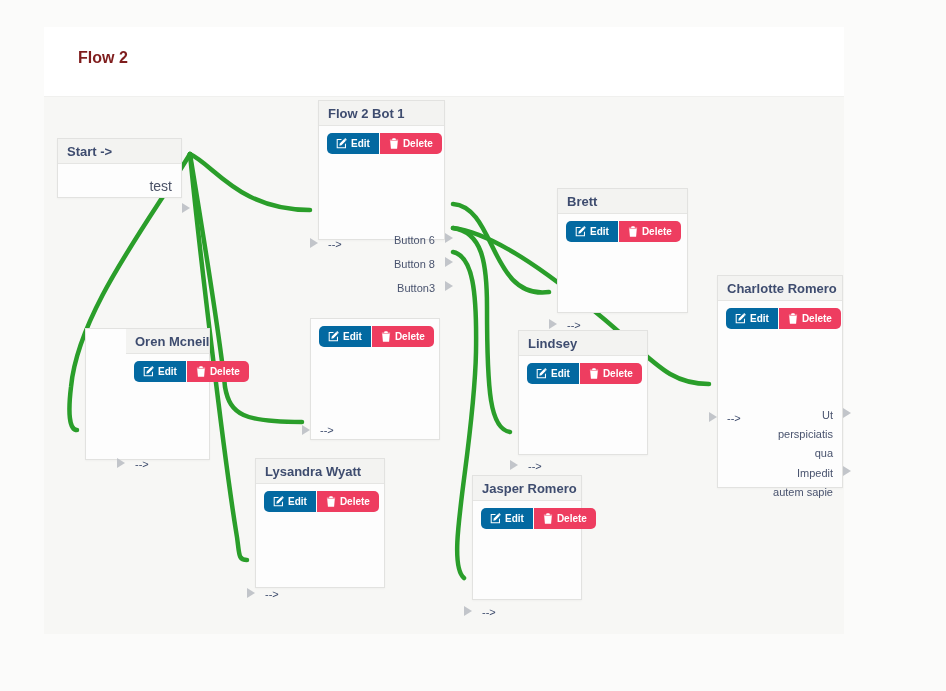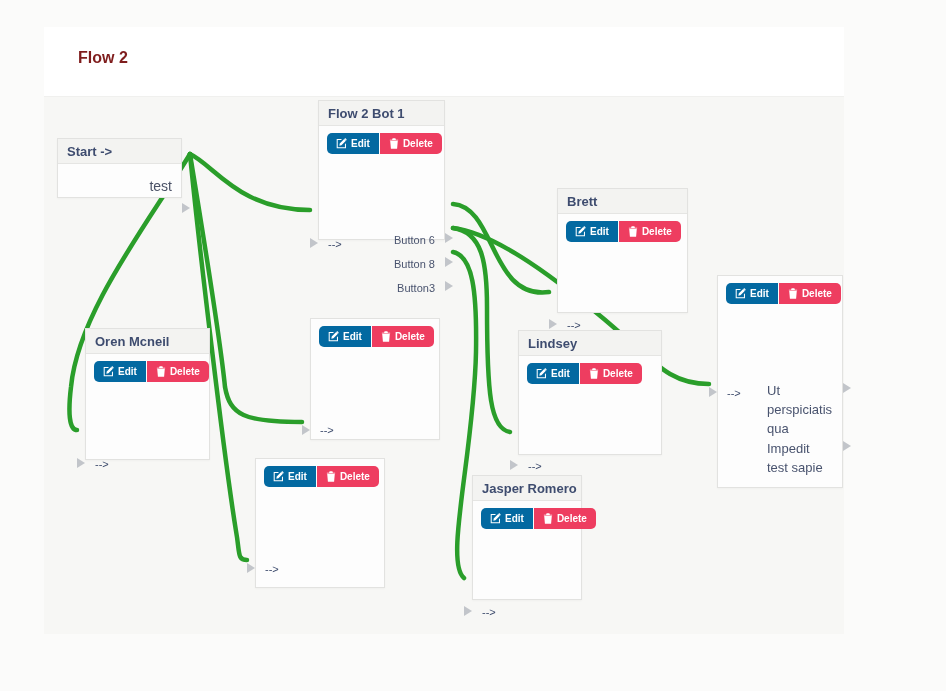--- a/index.html
+++ b/index.html
@@ -25,37 +25,37 @@
   .btn { display: inline-flex; align-items: center; gap: 4px; height: 21px;
          padding: 0 9px; font-size: 10px; font-weight: 700; color: #ffffff;
          border: none; cursor: pointer; }
   .btn-edit   { background: #0369a1; border-radius: 5px 0 0 5px; }
   .btn-delete { background: #ee3d60; border-radius: 0 5px 5px 0; margin-left: 1px; }
   .btn svg { display: block; }
 
   .io-label { position: absolute; font-size: 11px; color: #3f4d6e; white-space: nowrap; }
   .in-label { left: 9px; }
   .out-label { right: 9px; text-align: right; color: #49536e; }
-  .out-block { position: absolute; right: 9px; width: 66px; 
-               font-size: 13px; line-height: 19px; color: #49536e; }
+  .out-block { position: absolute; right: 9px; width: 66px; text-align: right;
+               font-size: 11px; line-height: 19px; color: #49536e; }
 
   .port { position: absolute; width: 0; height: 0;
           border-top: 5px solid transparent; border-bottom: 5px solid transparent;
           border-left: 8px solid #c2c5ca; cursor: crosshair; }
   .port-in  { left: -9px; }
   .port-out { right: -9px; }
 
   
   .n-start     { left: 13px;  top: 13px;  width: 125px; height: 60px; margin-top: 28px; }
   .n-bot1      { left: 274px; top: 3px;   width: 127px; height: 140px; }
   .n-brett     { left: 513px; top: 91px;  width: 131px; height: 125px; }
   .n-charlotte { left: 673px; top: 178px; width: 126px; height: 213px; }
-  .n-oren      { left: 41px;  top: 231px; width: 125px; height: 132px; }
+  .n-oren      { left: 41px;  top: 231px; width: 125px; height: 132px; padding-left: 40px; }
   .n-nora      { left: 266px; top: 221px; width: 130px; height: 122px; }
-  .n-lindsey   { left: 474px; top: 233px; width: 144px; height: 125px; }
+  .n-lindsey   { left: 474px; top: 233px; width: 130px; height: 125px; }
   .n-lysandra  { left: 211px; top: 361px; width: 130px; height: 130px; }
   .n-jasper    { left: 428px; top: 378px; width: 110px; height: 125px; }
 
   .start-out-row { position: absolute; top: 14px; right: 9px; font-size: 14px; color: #4a5166; }
 </style>
 </head>
 <body>
 
 <div class="flow-header">
   <div class="flow-title">Flow 2</div>
@@ -127,41 +127,42 @@
             </svg>
           <span>Delete</span>
         </button>
       </div>
       <span class="io-label in-label" style="top:98px">--&gt;</span>
       <span class="port port-in" style="top:98px"></span>
     </div>
   </div>
 
   <div class="node n-charlotte">
+    <div class="node-header">Charlotte Romero</div>
     <div class="node-body">
       <div class="btn-row">
         <button class="btn btn-edit">
           <svg width="11" height="11" viewBox="0 0 16 16">
               <path fill="#fff" d="M11.9 1.6l2.5 2.5L7.9 10.6l-3 .5.5-3zM15.2 1.8l-1-1c-.4-.4-1-.4-1.4 0l-.6.6 2.4 2.4.6-.6c.4-.4.4-1 0-1.4z"></path>
               <path fill="#fff" d="M13 9.2v4.3H2.5V3H7.3l1.4-1.5H1v13.5h13.5V7.7z"></path>
             </svg>
           <span>Edit</span>
         </button>
         <button class="btn btn-delete">
           <svg width="10" height="11" viewBox="0 0 14 16">
               <path fill="#fff" d="M1.5 4.5h11l-1 11h-9l-1-11zM5 .5h4l.8 2H13v1.2H1V2.5h3.2L5 .5z"></path>
             </svg>
           <span>Delete</span>
         </button>
       </div>
       <span class="io-label in-label" style="top:104px">--&gt;</span>
       <span class="port port-in" style="top:104px"></span>
       <div class="out-block" style="top:98px">Ut perspiciatis qua</div>
       <span class="port port-out" style="top:100px"></span>
-      <div class="out-block" style="top:156px">Impedit test sapie</div>
+      <div class="out-block" style="top:156px">Impedit autem sapie</div>
       <span class="port port-out" style="top:158px"></span>
     </div>
   </div>
 
   <div class="node n-oren">
     <div class="node-header">Oren Mcneil</div>
     <div class="node-body">
       <div class="btn-row">
         <button class="btn btn-edit">
           <svg width="11" height="11" viewBox="0 0 16 16">
@@ -221,20 +222,21 @@
             </svg>
           <span>Delete</span>
         </button>
       </div>
       <span class="io-label in-label" style="top:97px">--&gt;</span>
       <span class="port port-in" style="top:97px"></span>
     </div>
   </div>
 
   <div class="node n-lysandra">
+    <div class="node-header">Lysandra Wyatt</div>
     <div class="node-body">
       <div class="btn-row">
         <button class="btn btn-edit">
           <svg width="11" height="11" viewBox="0 0 16 16">
               <path fill="#fff" d="M11.9 1.6l2.5 2.5L7.9 10.6l-3 .5.5-3zM15.2 1.8l-1-1c-.4-.4-1-.4-1.4 0l-.6.6 2.4 2.4.6-.6c.4-.4.4-1 0-1.4z"></path>
               <path fill="#fff" d="M13 9.2v4.3H2.5V3H7.3l1.4-1.5H1v13.5h13.5V7.7z"></path>
             </svg>
           <span>Edit</span>
         </button>
         <button class="btn btn-delete">

